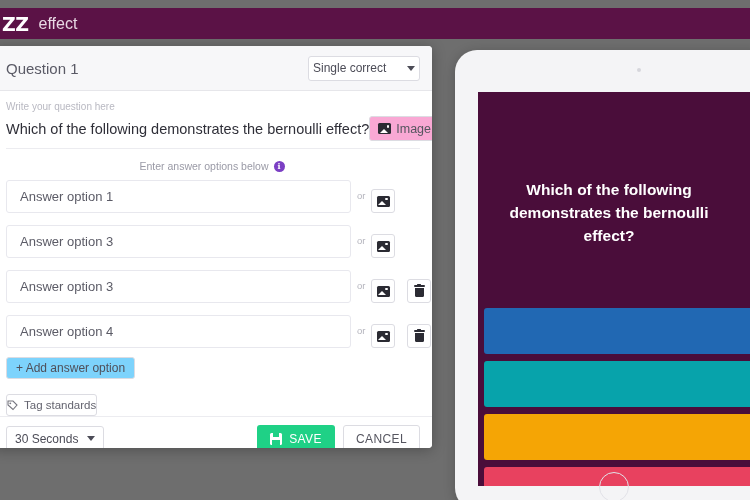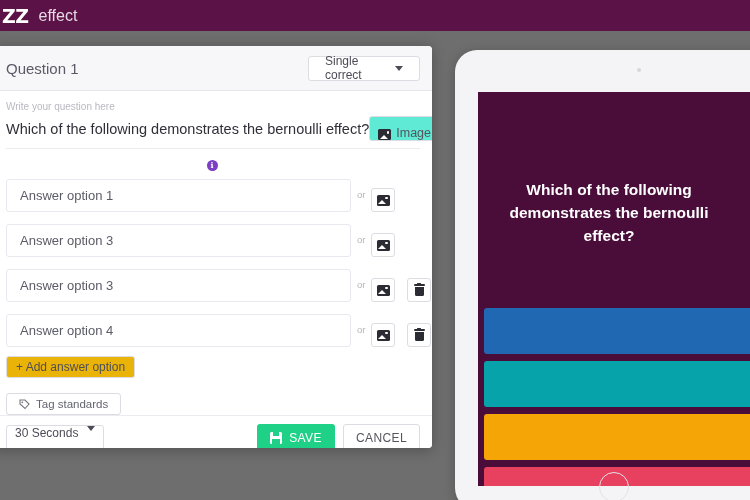--- a/index.html
+++ b/index.html
@@ -12,21 +12,21 @@
 
   body {
     font-family: "Liberation Sans", sans-serif;
     background: #6e6e6e;
     position: relative;
   }
 
   
   #app-bar {
     position: absolute;
-    top: 0; left: 0;
+    top: 8px; left: 0;
     width: 750px;
     height: 31px;
     background: #5b1246;
     display: flex;
     align-items: center;
     padding-left: 0px;
     z-index: 40;
   }
   #app-bar .logo-mark {
     font-size: 19px;
@@ -86,21 +86,21 @@
   }
   .qtype-select {
     display: flex;
     align-items: center;
     justify-content: space-between;
     background: #ffffff;
     border: 1px solid #dcdce2;
     border-radius: 3px;
     height: 25px;
     width: 112px;
-    padding: 0 16px;
+    padding: 0 4px;
     font-size: 12px;
     color: #4c4c57;
     cursor: pointer;
   }
   .caret {
     width: 0; height: 0;
     border-left: 4px solid transparent;
     border-right: 4px solid transparent;
     border-top: 5px solid #4c4c57;
     margin-left: 6px;
@@ -124,25 +124,25 @@
     border-bottom: 1px solid #ececf0;
     padding-bottom: 7px;
   }
   #question-text {
     font-size: 14.5px;
     color: #2f2f38;
     white-space: nowrap;
   }
   .img-btn {
     display: inline-flex;
-    align-items: flex-end;
+    align-items: center;
     gap: 5px;
     border: 1px solid #dcdce2;
     border-radius: 3px;
-    background: #5eead4;
+    background: #f9a8d4;
     height: 25px;
     padding: 0 8px;
     font-size: 12.5px;
     color: #55555f;
     cursor: pointer;
     flex: 0 0 auto;
   }
 
   
   .pic-ico {
@@ -266,21 +266,21 @@
     background: #2b2b33;
     border-radius: 0 0 1.5px 1.5px;
   }
 
   
   #add-option-btn {
     display: inline-flex;
     align-items: center;
     border: 1px solid #dcdce2;
     border-radius: 3px;
-    background: #eab308;
+    background: #7dd3fc;
     height: 22px;
     padding: 8px 9px;
     font-size: 12px;
     color: #4f4f59;
     cursor: pointer;
     margin-top: -1px;
   }
 
   
   #tag-area {
@@ -288,21 +288,21 @@
     flex: 0 0 auto;
   }
   #tag-standards-btn {
     display: inline-flex;
     align-items: center;
     gap: 6px;
     border: 1px solid #dcdce2;
     border-radius: 3px;
     background: #ffffff;
     height: 22px;
-    padding: 0 12px;
+    padding: 0 0;
     font-size: 11.5px;
     color: #64646f;
     cursor: pointer;
   }
   .tag-ico {
     width: 11px; height: 11px;
     position: relative;
     flex: 0 0 auto;
   }
   .tag-ico svg { display: block; }
@@ -314,20 +314,21 @@
     background: #ffffff;
     display: flex;
     align-items: center;
     justify-content: space-between;
     padding: 0 12px 0 14px;
     flex: 0 0 auto;
     margin-top: auto;
   }
   #time-select {
     display: flex;
+    align-items: center;
     justify-content: space-between;
     background: #ffffff;
     border: 1px solid #dcdce2;
     border-radius: 3px;
     height: 25px;
     width: 98px;
     padding: 0 8px;
     font-size: 12px;
     color: #4c4c57;
     cursor: pointer;
@@ -472,20 +473,21 @@
     <div id="question-row">
       <span id="question-text">Which of the following demonstrates the bernoulli effect?</span>
       <span class="img-btn">
         <span class="pic-ico"></span>
         <span>Image</span>
       </span>
     </div>
   </div>
 
   <div id="answers-helper">
+    <span>Enter answer options below</span>
     <span class="info-ico">i</span>
   </div>
 
   <div id="options-list">
 
     <div class="option-row">
       <div class="option-input">Answer option 1</div>
       <span class="or-text">or</span>
       <span class="sq-btn">
         <span class="pic-ico"></span>

